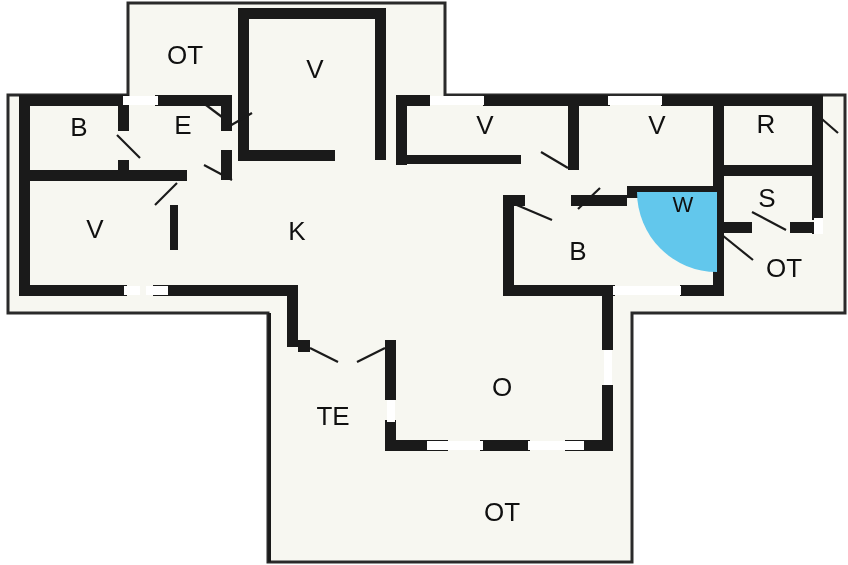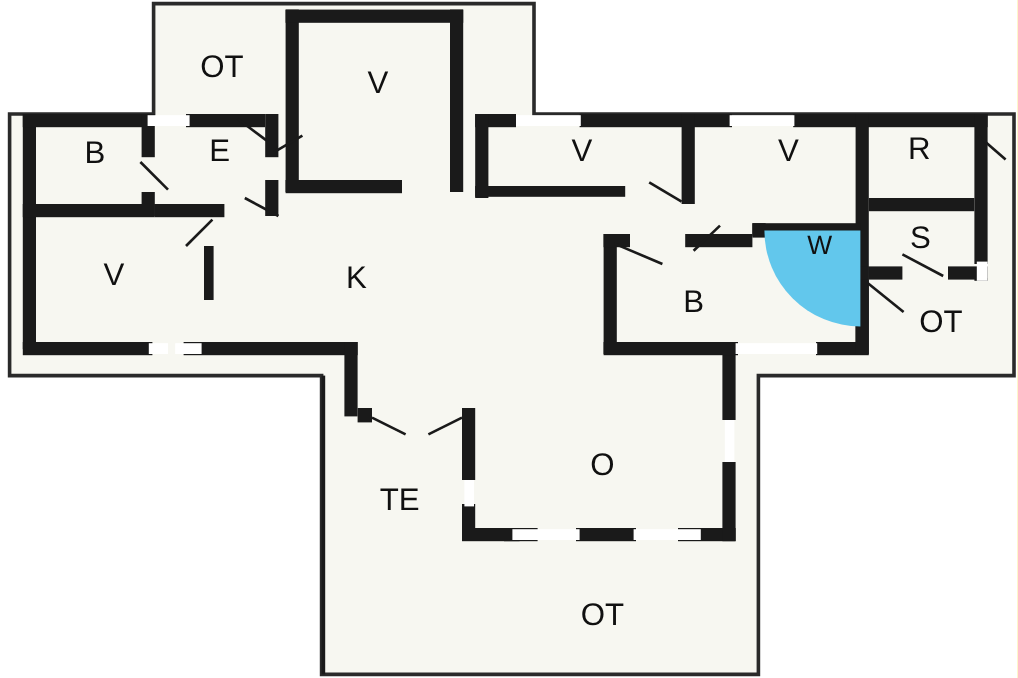--- a/index.html
+++ b/index.html
@@ -4,21 +4,21 @@
 <style>
   html, body {
     margin: 0;
     padding: 0;
     background: #ffffff;
   }
   #plan-root {
     position: relative;
     width: 848px;
     height: 565px;
-    background: #fde047;
+    background: #0f766e;
     font-family: "Liberation Sans", sans-serif;
     overflow: hidden;
   }
   #plan-svg {
     display: block;
     width: 848px;
     height: 565px;
   }
   .room-label {
     font-family: "Liberation Sans", sans-serif;

